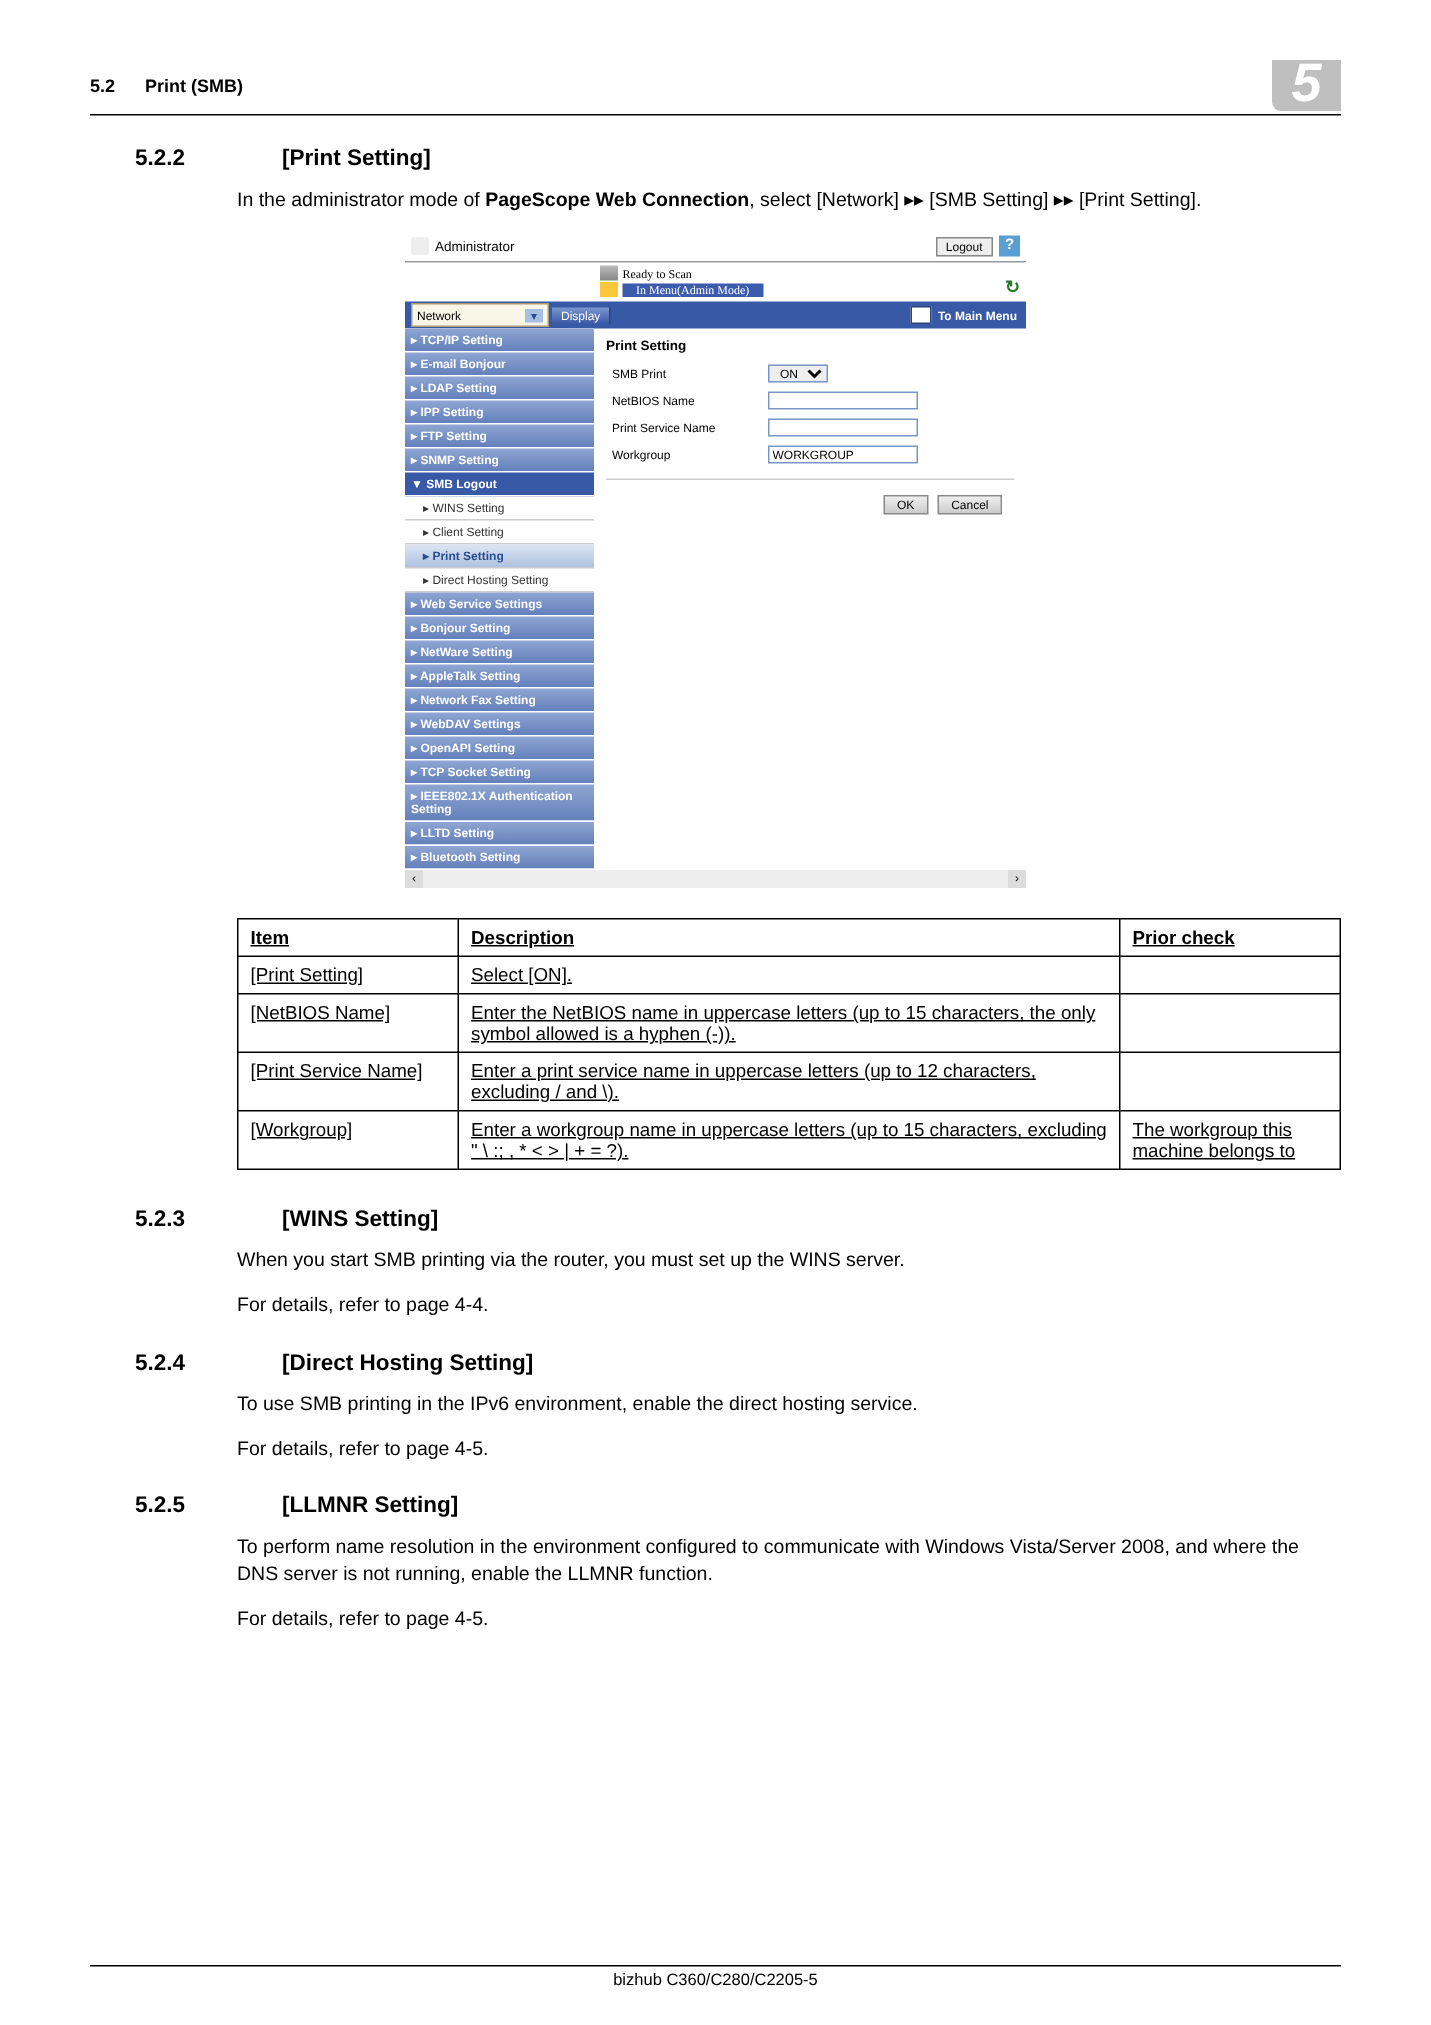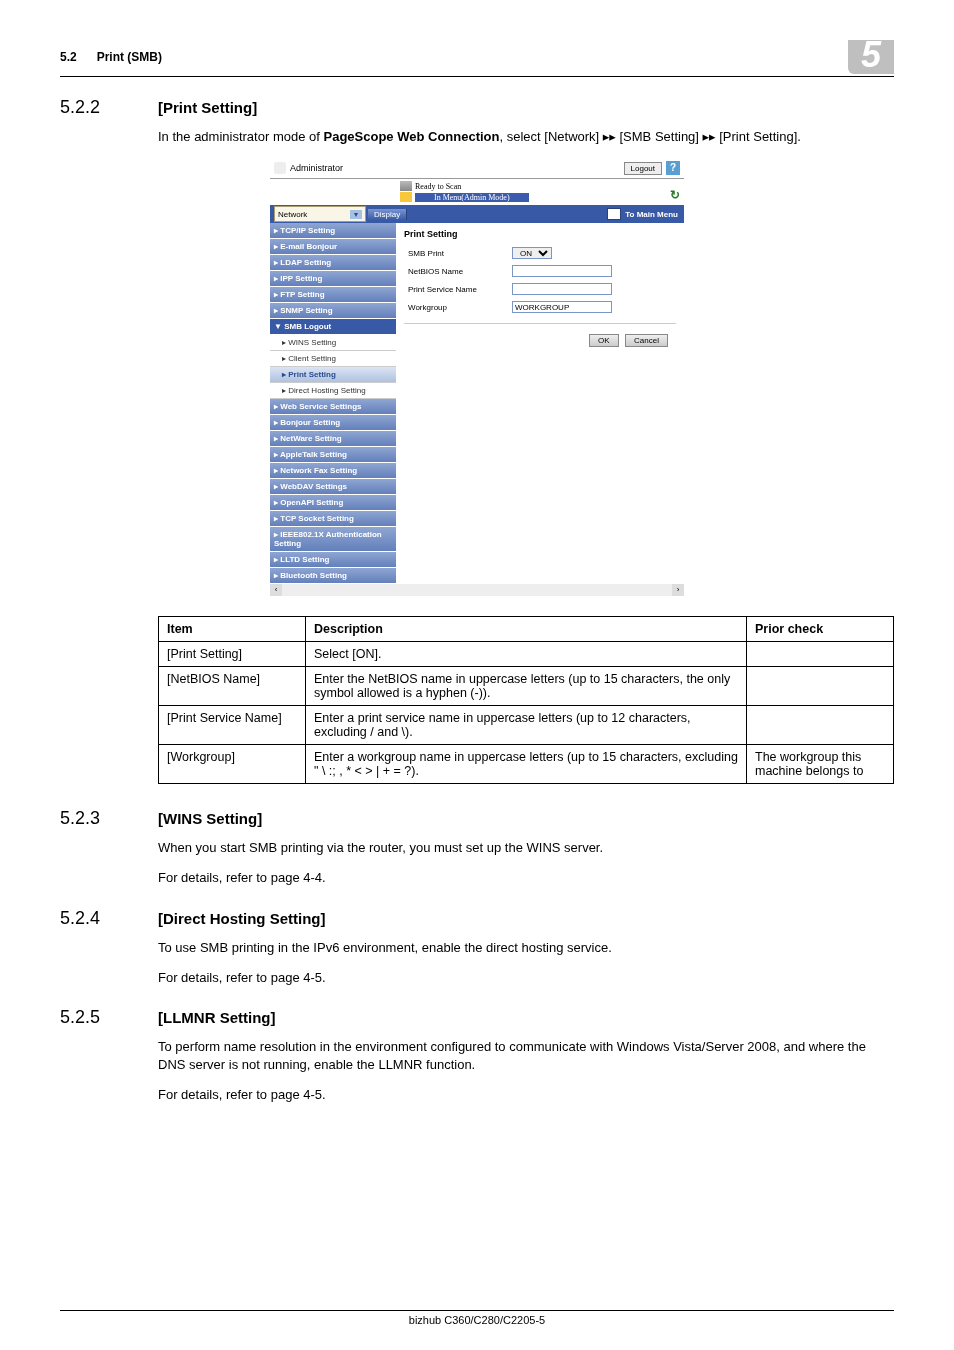--- a/index.html
+++ b/index.html
@@ -41,23 +41,24 @@
     text-align: center;
     border-radius: 0 0 0 6px;
   }
   .section-title {
     display: flex;
     align-items: baseline;
     margin-top: 20px;
     margin-bottom: 10px;
   }
   .section-num {
-    font-weight: normal;
-    font-size: 18px;
+    font-weight: bold;
+    font-size: 15px;
     width: 98px;
+    margin-left: 30px;
   }
   .section-name {
     font-weight: bold;
     font-size: 15px;
   }
   .body-text {
     margin-left: 98px;
     font-size: 13px;
     line-height: 1.4;
     margin-bottom: 12px;
@@ -257,20 +258,21 @@
     border-collapse: collapse;
     margin: 0 0 24px 98px;
     width: calc(100% - 98px);
     font-size: 12.5px;
   }
   table.desc th, table.desc td {
     border: 1px solid #000;
     padding: 5px 8px;
     text-align: left;
     vertical-align: top;
+    text-decoration: underline;
   }
   table.desc th { font-weight: bold; }
   table.desc th.c1, table.desc td.c1 { width: 130px; }
   table.desc th.c3, table.desc td.c3 { width: 130px; }
 
   .footer {
     position: absolute;
     left: 60px;
     right: 60px;
     bottom: 24px;
@@ -309,21 +311,21 @@
       <span class="help-icon">?</span>
     </div>
     <div class="shot-status">
       <div class="status-text">
         <span style="display:flex;align-items:center;gap:3px;">
           <span style="width:12px;height:10px;background:linear-gradient(#bbb,#888);display:inline-block;"></span>
           <span>Ready to Scan</span>
         </span>
         <span style="display:flex;align-items:center;gap:3px;">
           <span style="width:12px;height:10px;background:#f9c83a;display:inline-block;"></span>
-          <span style="background:#3b5bad;color:#fff;padding:0 19px;">In Menu(Admin Mode)</span>
+          <span style="background:#3b5bad;color:#fff;padding:0 9px;">In Menu(Admin Mode)</span>
         </span>
       </div>
       <span style="color:#2a7a2a;font-size:12px;font-weight:bold;">↻</span>
     </div>
     <div class="shot-menu-bar">
       <div class="network-box">
         <span>Network</span>
         <span class="arrow">▾</span>
       </div>
       <span class="display-btn">Display</span>

